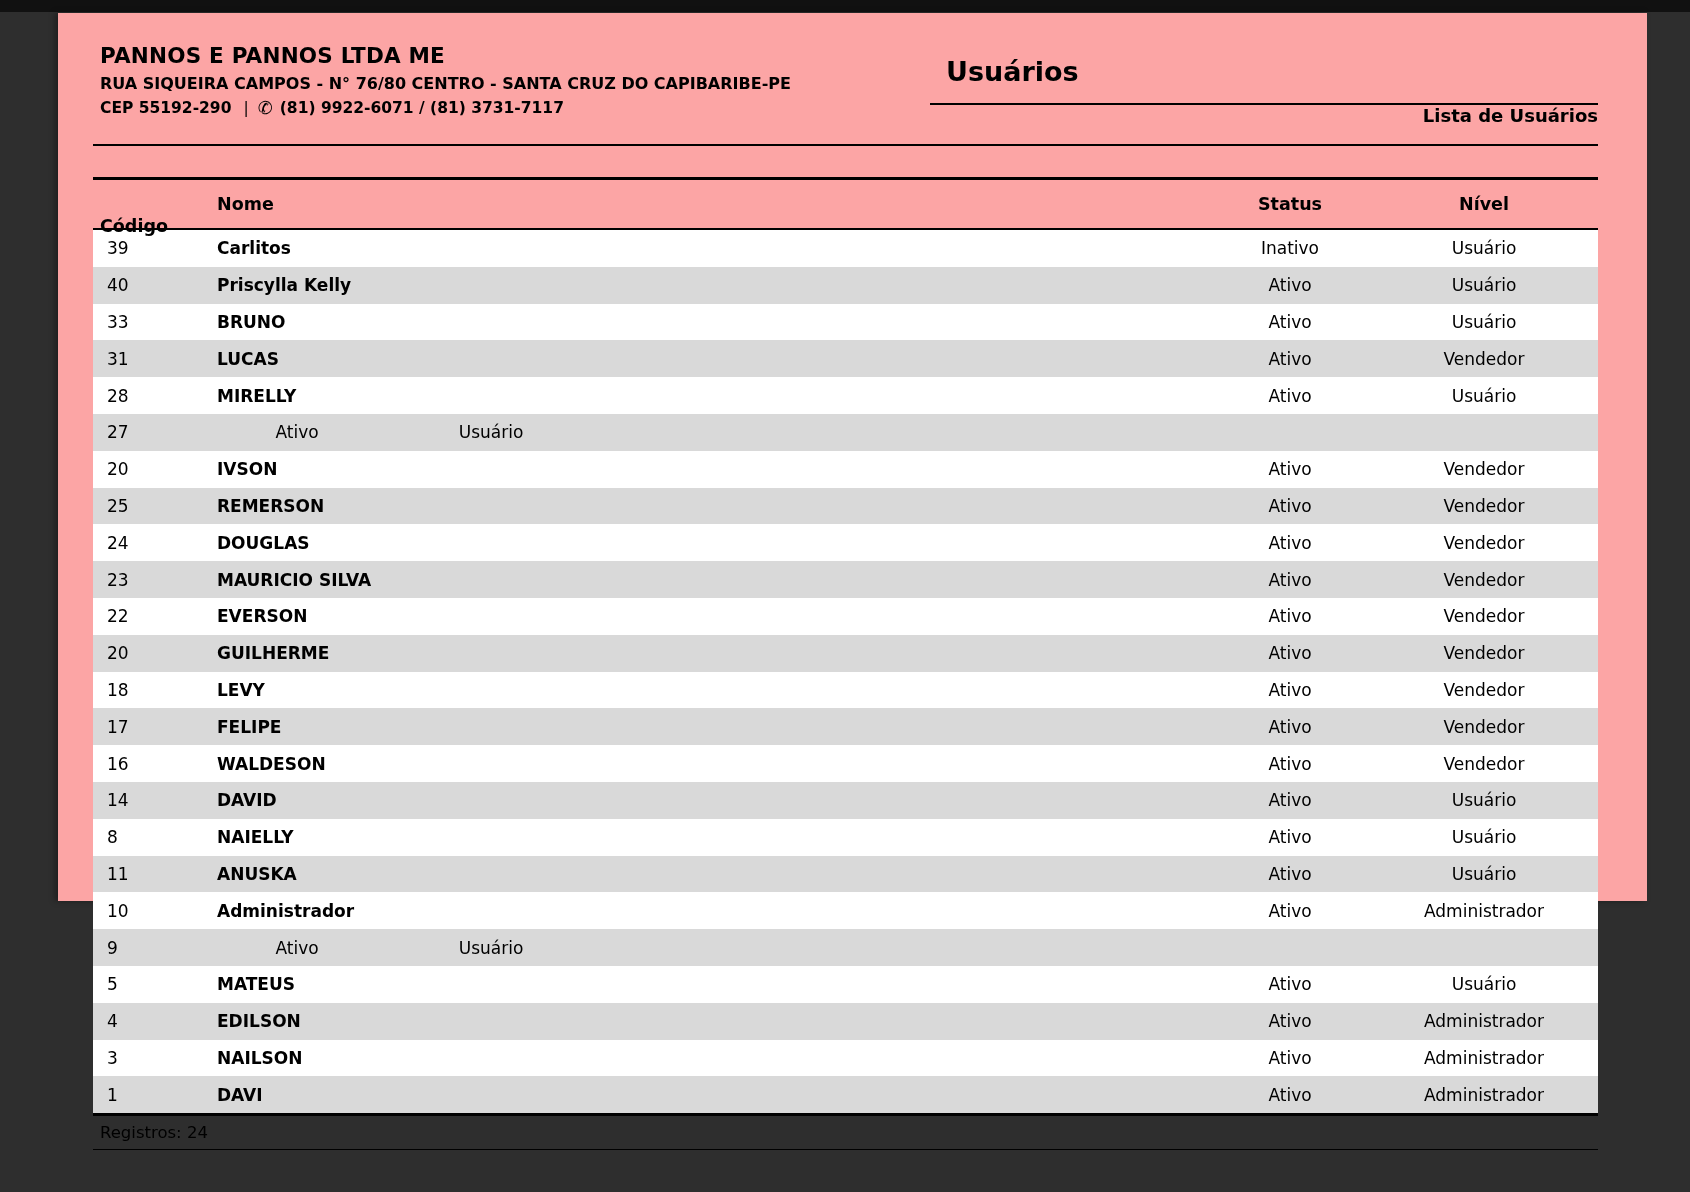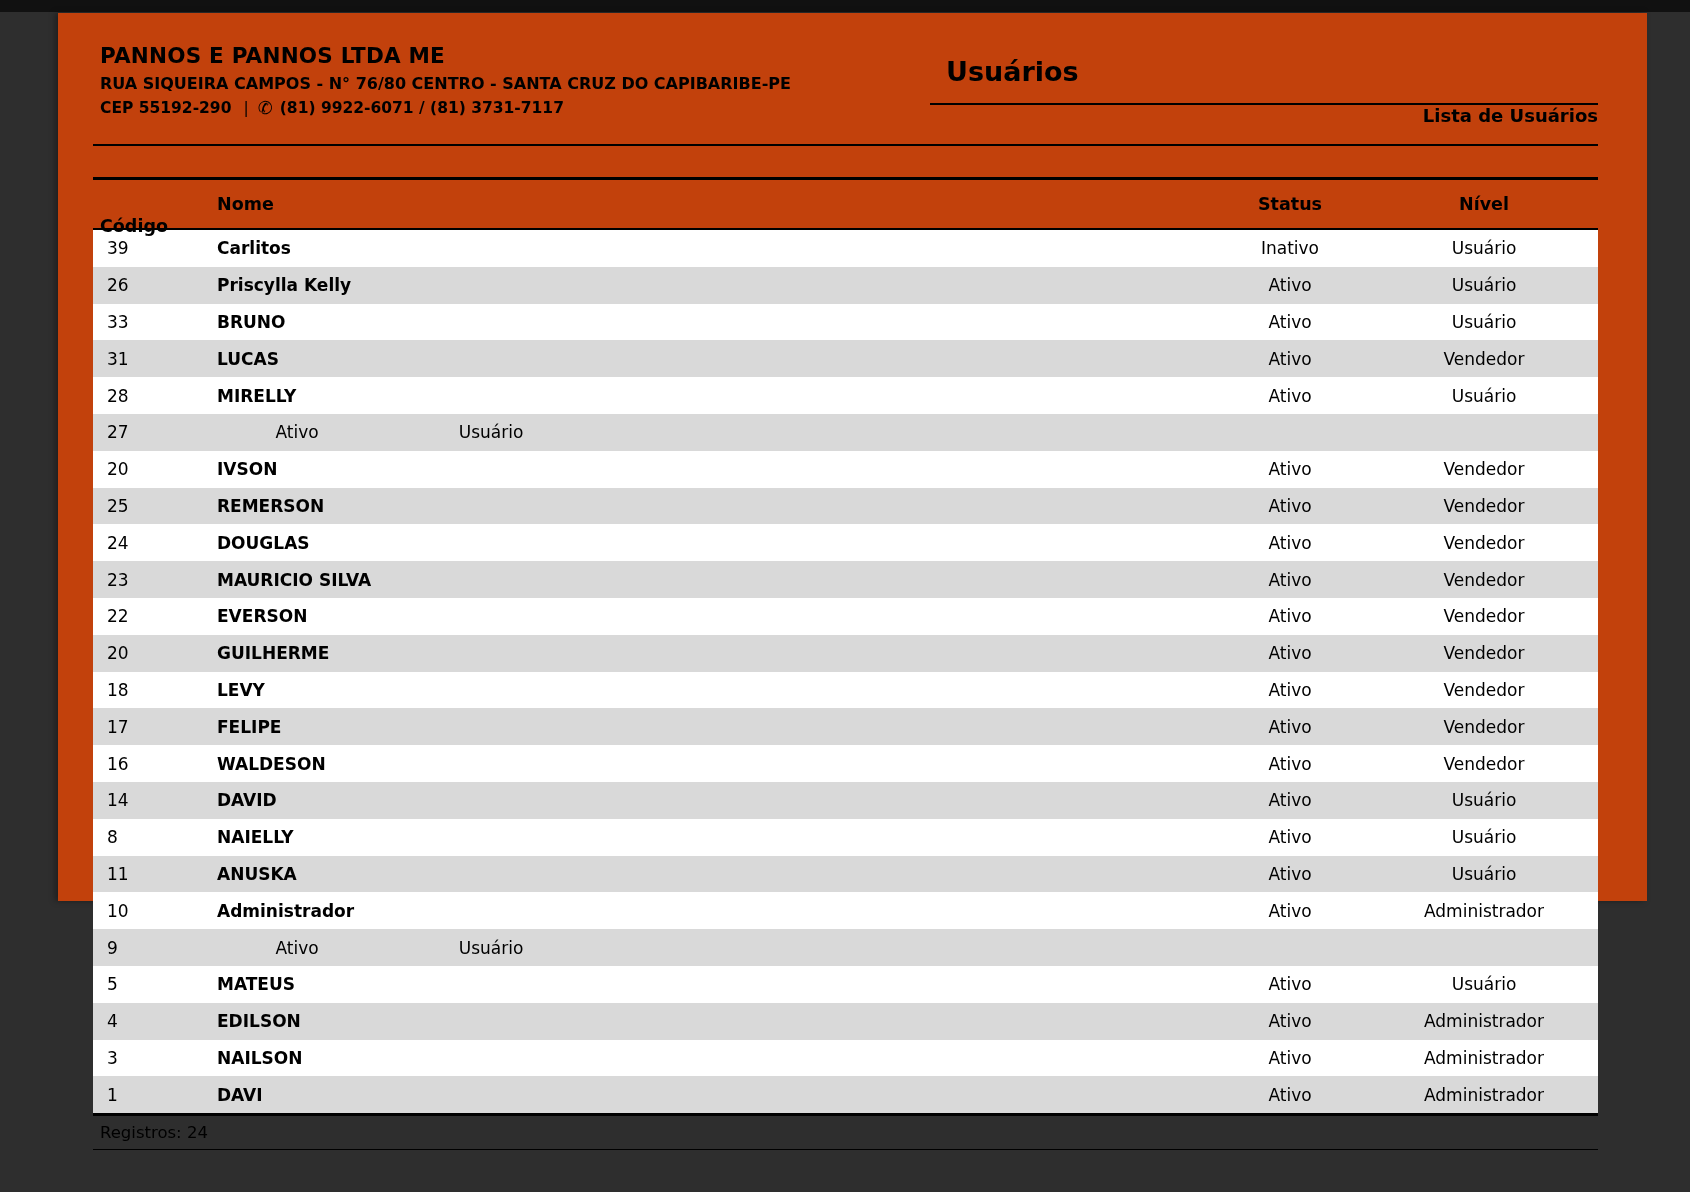--- a/index.html
+++ b/index.html
@@ -15,21 +15,21 @@
   .top-strip {
     position: absolute;
     left: 0; top: 0;
     width: 100%; height: 12px;
     background: #111;
   }
   .page {
     position: absolute;
     left: 58px; top: 13px;
     width: 1589px; height: 888px;
-    background: #c2410c;
+    background: #fca5a5;
     box-shadow: -3px 0 6px rgba(0,0,0,0.35);
   }
   
   .company-name {
     position: absolute; left: 42px; top: 30px;
     font-size: 21.5px; font-weight: bold; letter-spacing: 0.2px;
   }
   .company-address {
     position: absolute; left: 42px; top: 61px;
     font-size: 16px; font-weight: bold;
@@ -125,21 +125,21 @@
       <div class="cell h-level">Nível</div>
     </div>
     <div class="tbody">
         <div class="trow">
           <div class="cell c-code">39</div>
           <div class="cell c-name">Carlitos</div>
           <div class="cell c-status">Inativo</div>
           <div class="cell c-level">Usuário</div>
         </div>
         <div class="trow stripe">
-          <div class="cell c-code">26</div>
+          <div class="cell c-code">40</div>
           <div class="cell c-name">Priscylla Kelly</div>
           <div class="cell c-status">Ativo</div>
           <div class="cell c-level">Usuário</div>
         </div>
         <div class="trow">
           <div class="cell c-code">33</div>
           <div class="cell c-name">BRUNO</div>
           <div class="cell c-status">Ativo</div>
           <div class="cell c-level">Usuário</div>
         </div>

